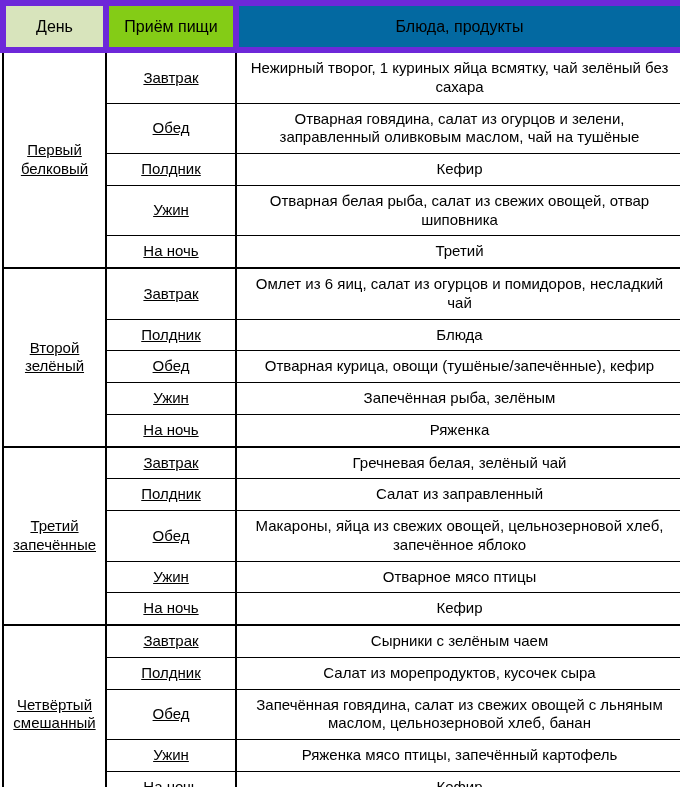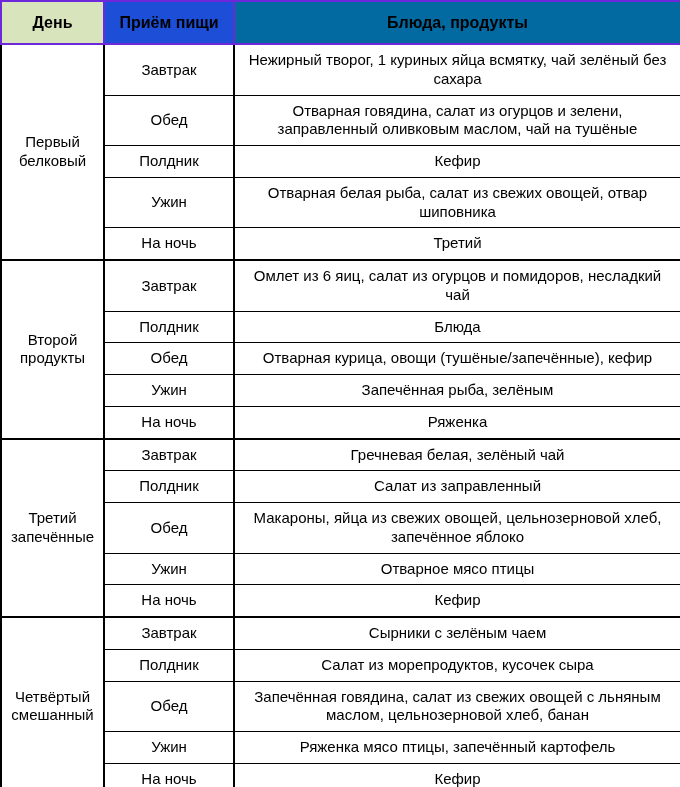--- a/index.html
+++ b/index.html
@@ -20,23 +20,23 @@
     border: 2px solid #000000;
     font-family: "Liberation Sans", "DejaVu Sans", sans-serif;
     color: #000000;
   }
   col.col-day   { width: 103px; }
   col.col-meal  { width: 130px; }
   col.col-dish  { width: 447px; }
 
   table.diet-table th {
     background: #d8e4bc;
-    border: 2px solid #6d28d9;
+    border: 6px solid #6d28d9;
     font-size: 16px;
-    font-weight: bold;
+    font-weight: normal;
     text-align: center;
     vertical-align: middle;
     padding: 11px 4px;
     line-height: 1.2;
     margin-top: 12px;
   }
   table.diet-table td {
     border: 1px solid #000000;
     border-left-width: 2px;
     border-right-width: 2px;
@@ -48,40 +48,42 @@
     line-height: 1.25;
     background: #ffffff;
   }
   table.diet-table tr.group-start td {
     border-top-width: 2px;
   }
   table.diet-table td.day-cell {
     border-top-width: 2px;
     border-bottom-width: 2px;
     padding: 17px 2px;
+    text-decoration: underline;
   }
   table.diet-table td.meal-cell {
     padding-left: 4px;
     padding-right: 4px;
+    text-decoration: underline;
   }
 </style>
 </head>
 <body>
 
 <div class="page">
   <table class="diet-table">
     <colgroup>
       <col class="col-day">
       <col class="col-meal">
       <col class="col-dish">
     </colgroup>
     <thead>
       <tr>
         <th style="background: rgb(216, 228, 188);">День</th>
-        <th style="background: #1d4ed8;">Приём пищи</th>
+        <th style="background: #84cc16;">Приём пищи</th>
         <th style="background: #0369a1;">Блюда, продукты</th>
       </tr>
     </thead>
     <tbody>
 
     <tr class="group-start">
           <td class="day-cell" rowspan="5">Первый белковый</td>
           <td class="meal-cell">Завтрак</td>
           <td class="dishes-cell">Нежирный творог, 1 куриных яйца всмятку, чай зелёный без сахара</td>
         </tr>
@@ -95,21 +97,21 @@
         </tr>
         <tr>
           <td class="meal-cell">Ужин</td>
           <td class="dishes-cell">Отварная белая рыба, салат из свежих овощей, отвар шиповника</td>
         </tr>
         <tr>
           <td class="meal-cell">На ночь</td>
           <td class="dishes-cell">Третий</td>
         </tr>
         <tr class="group-start">
-          <td class="day-cell" rowspan="5">Второй продукты</td>
+          <td class="day-cell" rowspan="5">Второй зелёный</td>
           <td class="meal-cell">Завтрак</td>
           <td class="dishes-cell">Омлет из 6 яиц, салат из огурцов и помидоров, несладкий чай</td>
         </tr>
         <tr>
           <td class="meal-cell">Полдник</td>
           <td class="dishes-cell">Блюда</td>
         </tr>
         <tr>
           <td class="meal-cell">Обед</td>
           <td class="dishes-cell">Отварная курица, овощи (тушёные/запечённые), кефир</td>

